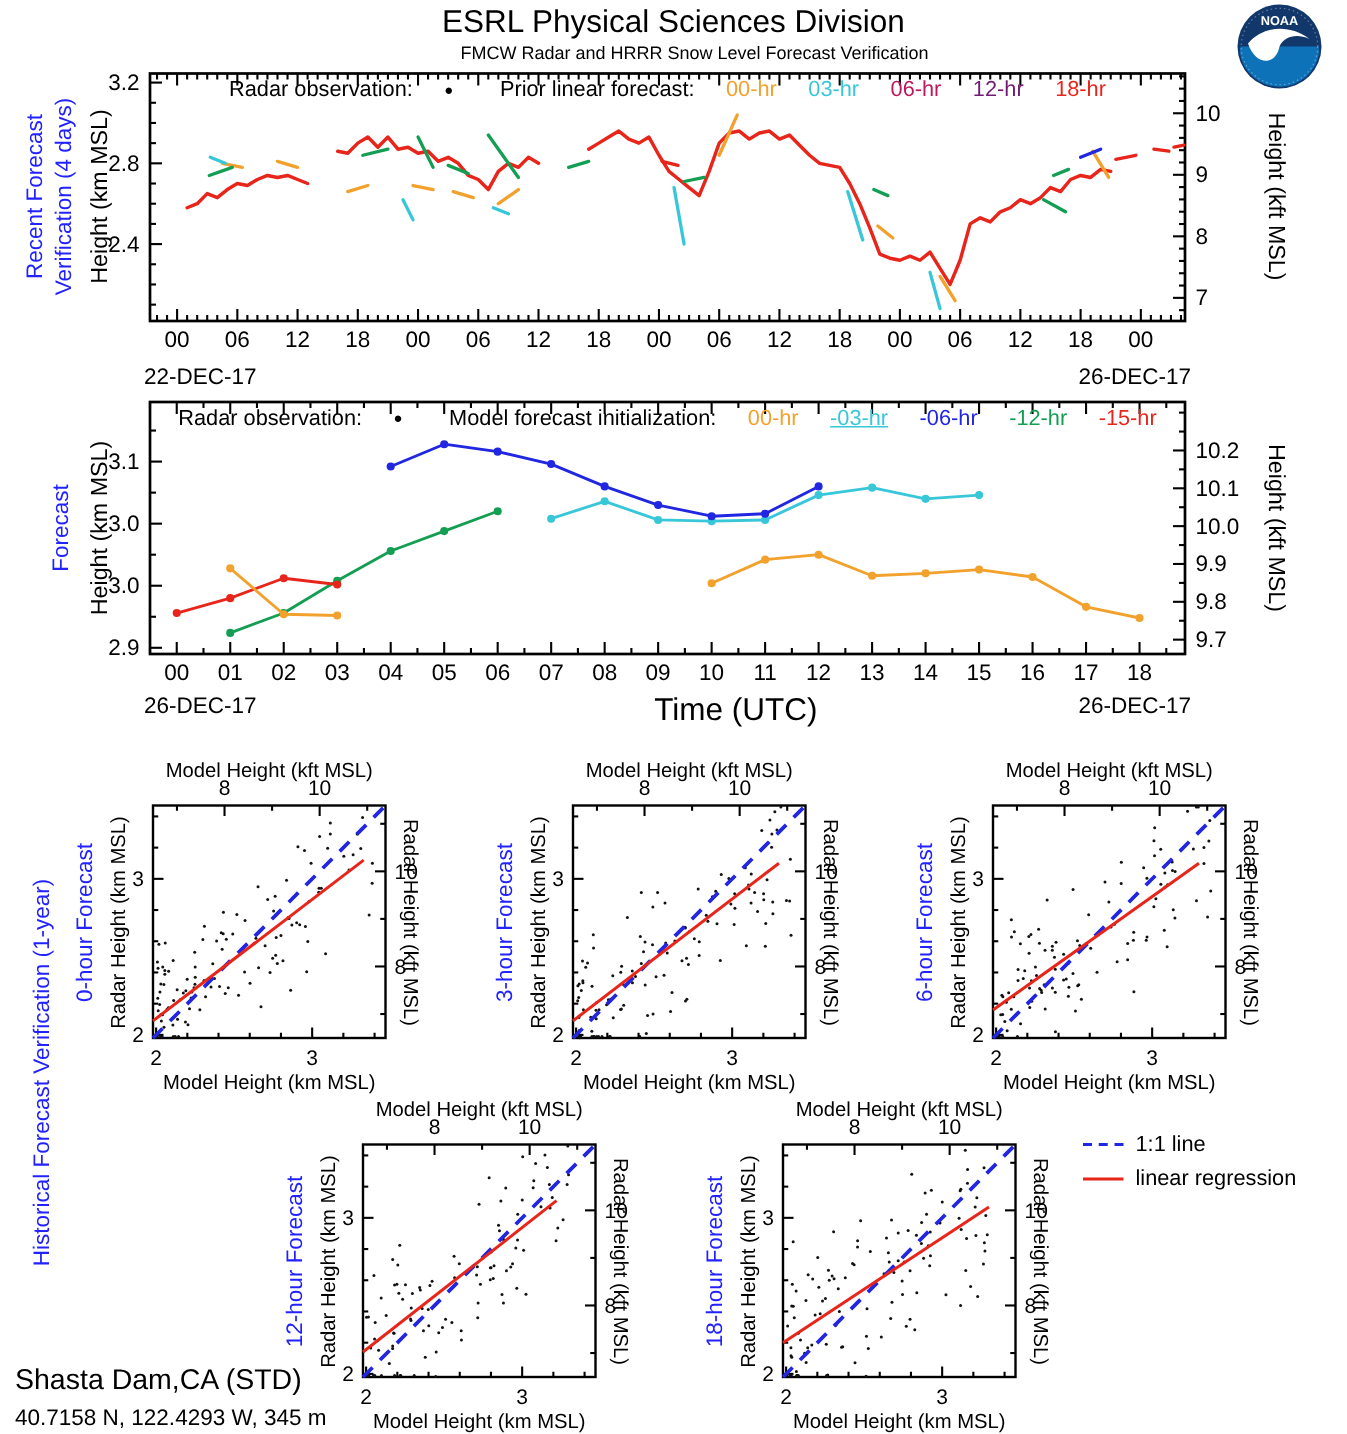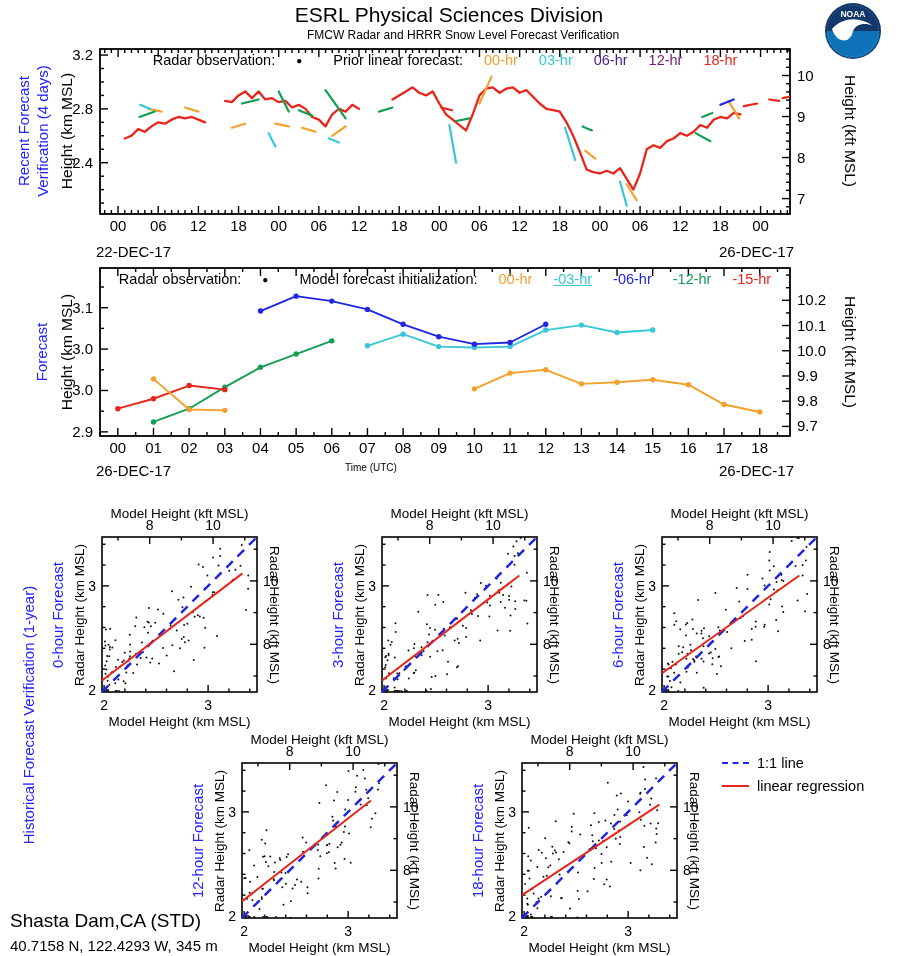--- a/index.html
+++ b/index.html
@@ -1283,21 +1283,21 @@
         <line x1="522" y1="895.1140939597316" x2="659.3154362416107" y2="804.6107382550335" stroke="#e8251a" stroke-width="2"></line>
       </g>
     </svg>
 
   <div id="legend-top" class="legend" style="left:100px;top:52px;width:690px;">
       <span>Radar observation:</span>
       <span class="dot">●</span>
       <span style="margin-left: 10px;">Prior linear forecast:</span>
       <span style="color: rgb(242, 161, 44);">00-hr</span>
       <span style="color: rgb(56, 199, 216);">03-hr</span>
-      <span style="color: #4c1d95;">06-hr</span>
+      <span style="color: #be185d;">06-hr</span>
       <span style="color: #701a75;">12-hr</span>
       <span style="color: rgb(232, 37, 26);">18-hr</span>
     </div>
 
   <div class="rot blue-lbl" style="left:34px;top:131px;">
     <div class="side2line">
       <div>Recent Forecast</div>
       <div>Verification (4 days)</div>
     </div>
   </div>
@@ -1317,21 +1317,21 @@
       <span style="color: rgb(19, 158, 83);">-12-hr</span>
       <span style="color: rgb(232, 37, 26);">-15-hr</span>
     </div>
 
   <div class="rot blue-lbl" style="left:41px;top:352px;font-size:15px;">Forecast</div>
   <div class="rot axname" style="left:67px;top:352px;">Height (km MSL)</div>
   <div class="rotcw axname" style="left:850px;top:352px;">Height (kft MSL)</div>
 
   <div class="abs date-lbl" style="left:96px;top:462px;">26-DEC-17</div>
   <div class="abs date-lbl" style="left:694px;top:462px;width:100px;text-align:right;">26-DEC-17</div>
-  <div class="abs date-lbl" style="left:345px;top:462px;width:200px;text-align:left;font-size:10px;">Time (UTC)</div>
+  <div class="abs date-lbl" style="left:345px;top:462px;width:200px;text-align:right;font-size:21px;">Time (UTC)</div>
 
   <div class="rot blue-lbl" style="left:28px;top:715px;font-size:15px;">Historical Forecast Verification (1-year)</div>
 
   <div class="abs" style="left:722px;top:755px;">
     <div class="lgrow">
       <span class="swatch sw-dash"></span>
       <span>1:1 line</span>
     </div>
     <div class="lgrow">
       <span class="swatch sw-solid"></span>

